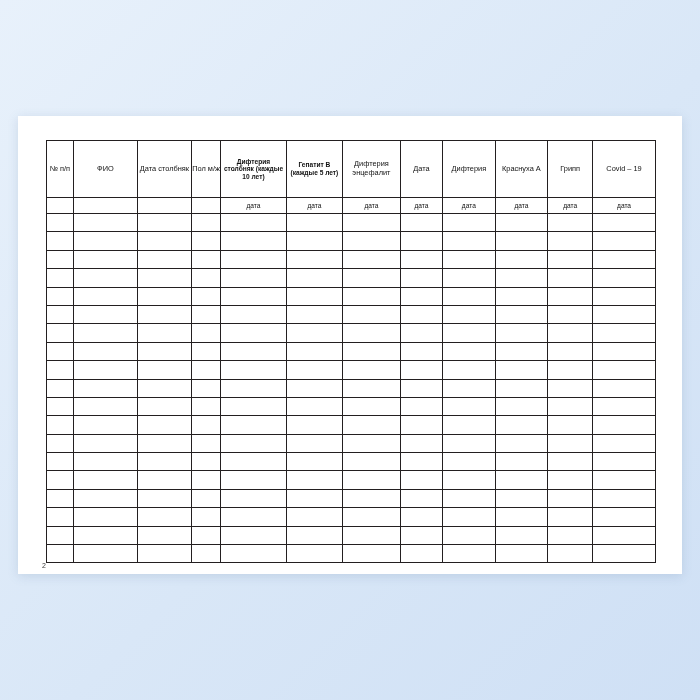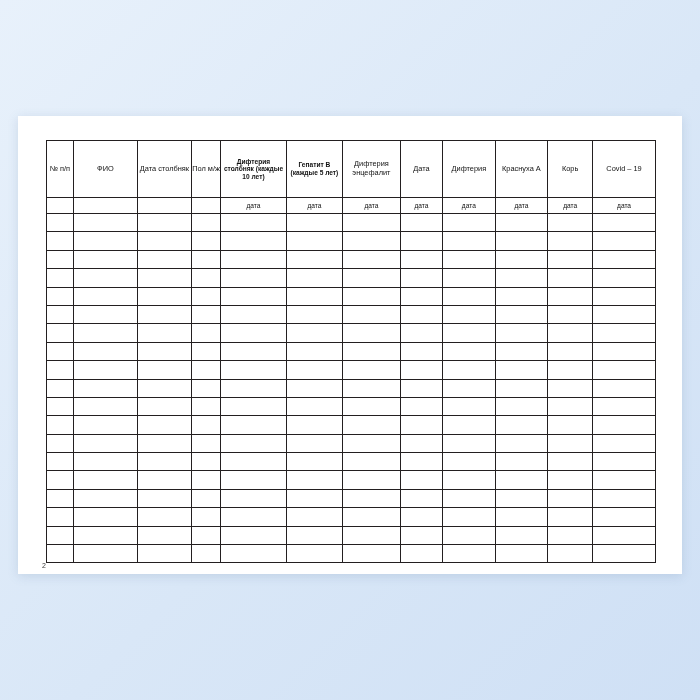--- a/index.html
+++ b/index.html
@@ -106,21 +106,21 @@
               <td class="plain-title">№ п/п</td>
               <td class="plain-title">ФИО</td>
               <td class="plain-title">Дата столбняк</td>
               <td class="plain-title">Пол м/ж</td>
               <td class="wide-title">Дифтерия столбняк (каждые 10 лет)</td>
               <td class="wide-title">Гепатит B (каждые 5 лет)</td>
               <td class="plain-title">Дифтерия энцефалит</td>
               <td class="plain-title">Дата</td>
               <td class="plain-title">Дифтерия</td>
               <td class="plain-title">Краснуха A</td>
-              <td class="plain-title">Корь</td>
+              <td class="plain-title">Грипп</td>
               <td class="plain-title">Covid – 19</td>
             </tr>
             <tr class="hdr-sub">
               <td></td>
               <td></td>
               <td></td>
               <td></td>
               <td>дата</td>
               <td>дата</td>
               <td>дата</td>

